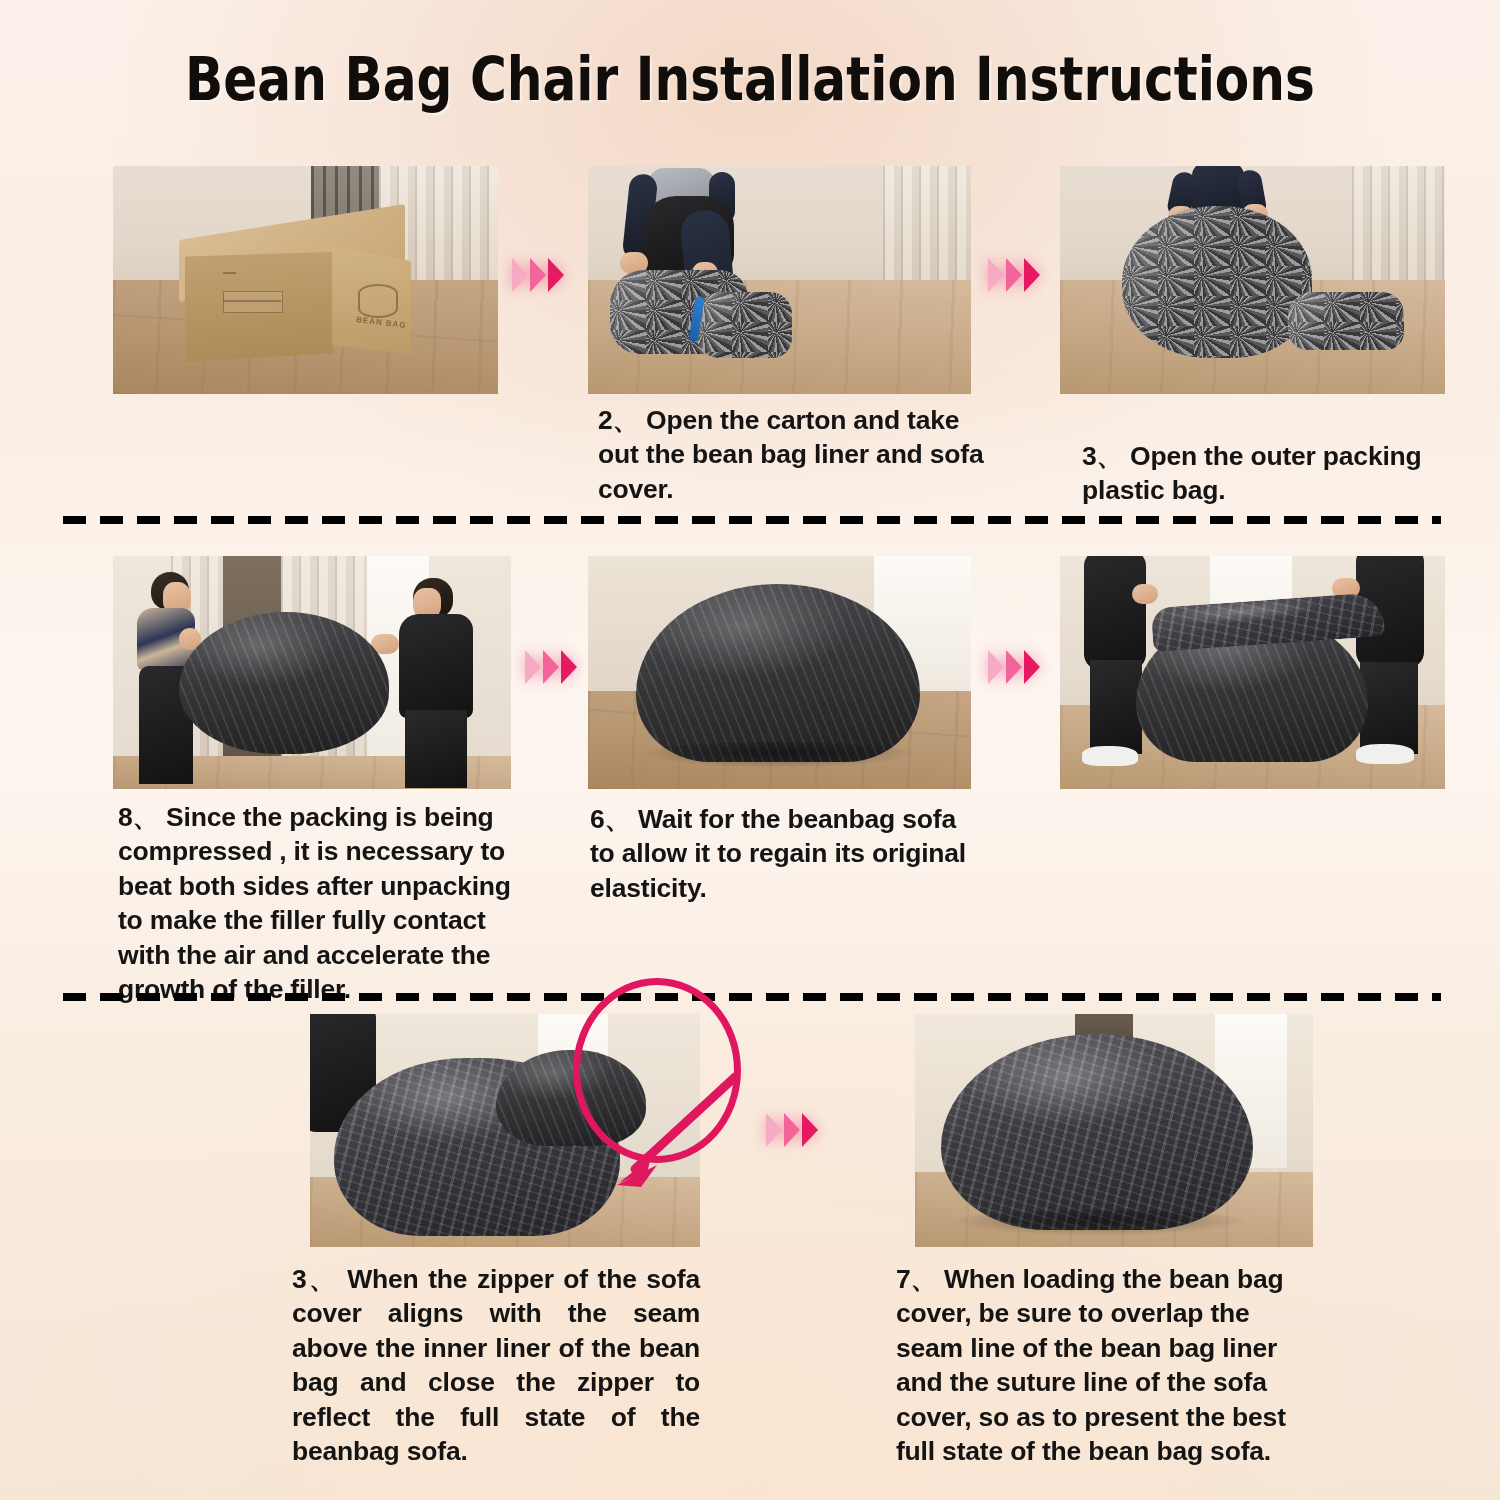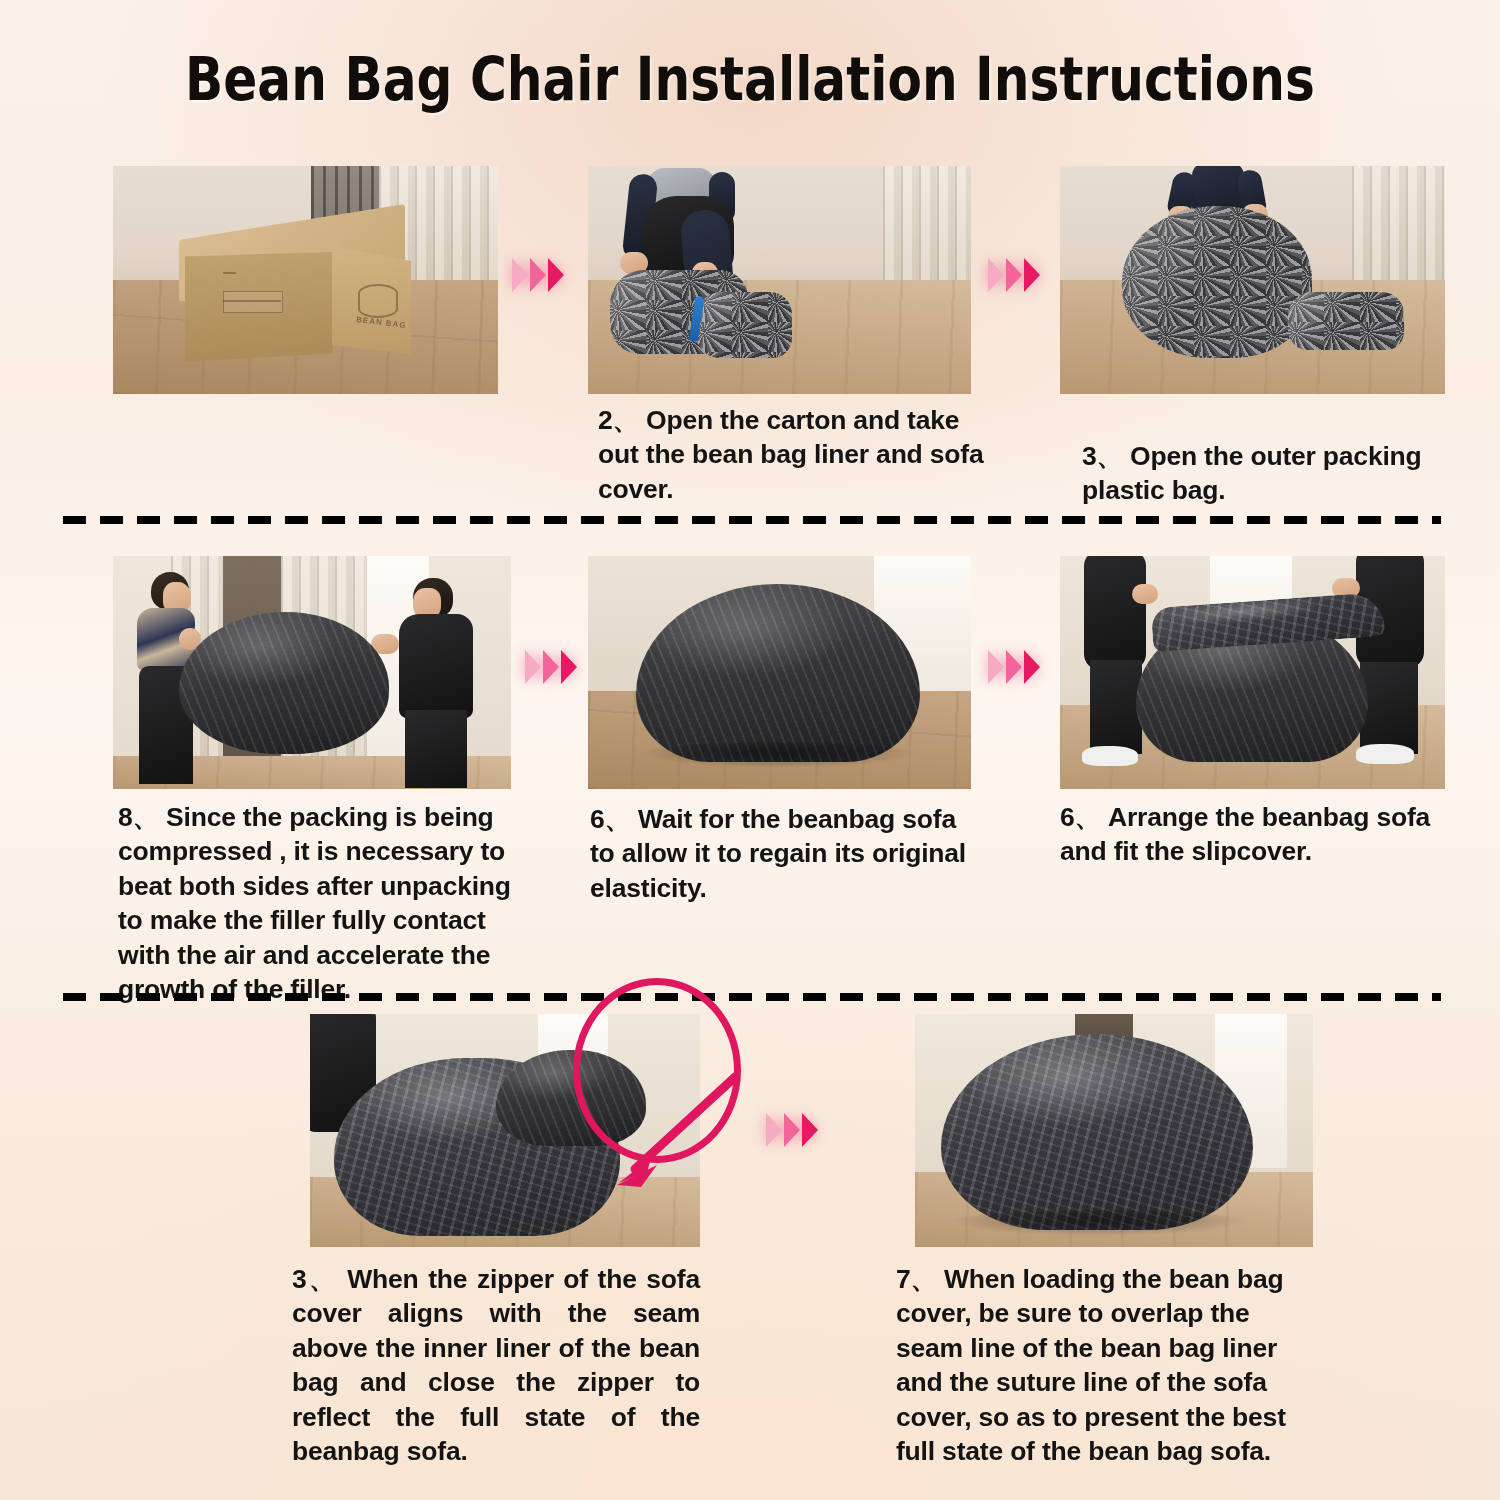--- a/index.html
+++ b/index.html
@@ -269,21 +269,20 @@
     <div class="black" style="left:300px;top:106px;width:58px;height:92px;"></div>
     <div class="shoe" style="left:296px;top:188px;width:58px;height:20px;"></div>
     <div class="skin" style="left:272px;top:22px;width:28px;height:20px;border-radius:10px;"></div>
 
     <div class="bag-liner" style="left:76px;top:58px;width:232px;height:148px;border-radius:48% 48% 26% 26% / 60% 60% 40% 40%;"></div>
     <div class="bag-fur" style="left:92px;top:44px;width:232px;height:44px;border-radius:22px 36px 10px 10px;transform:rotate(-4deg);"></div>
   </div>
 
   <div class="caption" style="left:118px;top:800px;width:400px;">8、  Since the packing is being compressed ,  it is necessary to beat both sides after unpacking to make the filler fully contact with the air and accelerate the growth of the filler.</div>
   <div class="caption" style="left:590px;top:802px;width:392px;">6、 Wait for the beanbag sofa to allow it to regain its original elasticity.</div>
-  <div class="caption" style="left:1060px;top:800px;width:390px;">6、 Arrange the beanbag sofa and fit the slipcover.</div>
 
   <div class="divider" style="left:63px;top:993px;width:1378px;"></div>
 
   <div class="photo" style="left:310px;top:1014px;width:390px;height:233px;">
     <div class="wall" style="height:72%;background:linear-gradient(180deg,#efe7db,#e3d9cb);"></div>
     <div class="window" style="left:228px;top:0;width:70px;height:68%;"></div>
     <div class="floor pale" style="height:30%;"></div>
     <div class="black" style="left:-8px;top:-10px;width:74px;height:128px;border-radius:14px;"></div>
     <div class="skin" style="left:40px;top:96px;width:62px;height:26px;border-radius:13px;transform:rotate(8deg);"></div>
     <div class="bag-fur" style="left:24px;top:44px;width:286px;height:178px;border-radius:46% 48% 30% 30% / 56% 56% 42% 42%;"></div>

